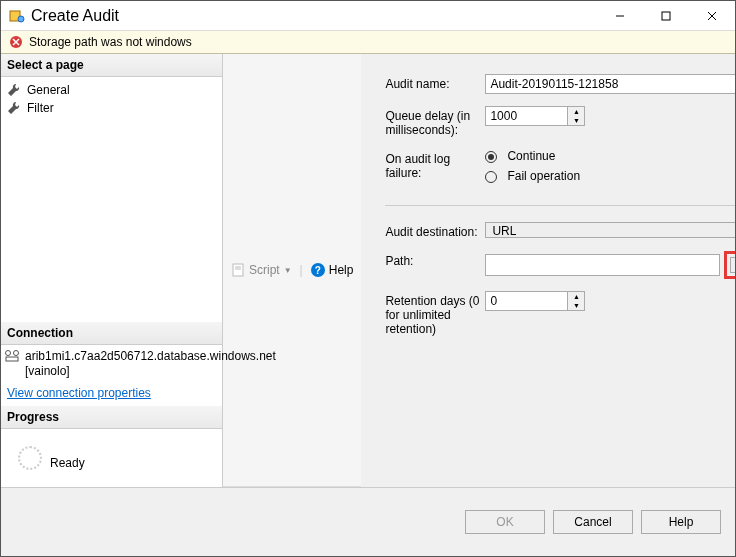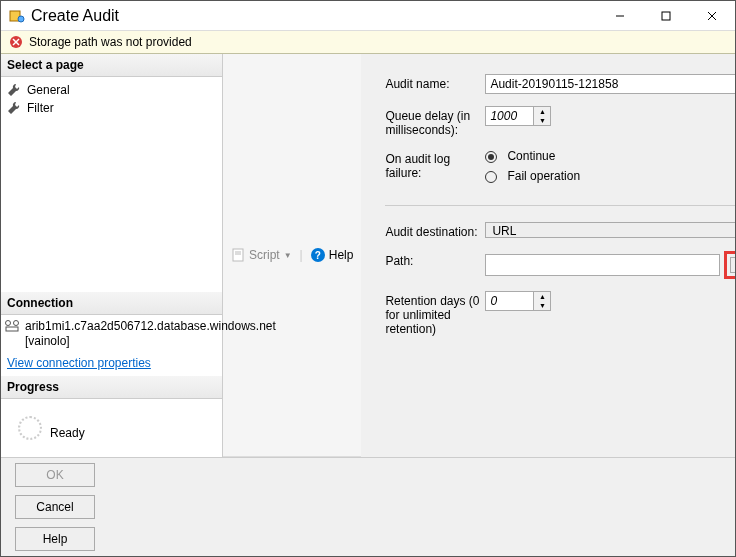--- a/index.html
+++ b/index.html
@@ -37,34 +37,34 @@
 .toolbtn { display: flex; align-items: center; gap: 4px; color: #888; }
 .helpicon { width: 14px; height: 14px; background: #0078d7; color: #fff; border-radius: 50%; display: inline-flex; align-items: center; justify-content: center; font-size: 10px; font-weight: bold; }
 .dropdown-arrow { font-size: 8px; color: #888; }
 
 .form { padding: 20px 24px; }
 .frow { display: flex; align-items: flex-start; margin-bottom: 12px; }
 .flabel { width: 100px; padding-top: 3px; }
 .fcontrol { flex: 1; }
 input[type=text].wide { width: 330px; height: 20px; border: 1px solid #aaa; padding: 0 4px; background:#fff; }
 .spinbox { display: inline-flex; border: 1px solid #aaa; background:#fff; height: 20px; }
-.spinbox input { border: none; width: 47px; padding: 0 4px; text-align:left; outline:none;font-style:italic; }
+.spinbox input { border: none; width: 81px; padding: 0 4px; text-align:left; outline:none; }
 .spinbox .spinbtns { display: flex; flex-direction: column; border-left:1px solid #aaa; }
 .spinbox .sp { width: 16px; height: 9px; display:flex; align-items:center; justify-content:center; font-size:7px; line-height:1; background:#f0f0f0; }
 .radio-row { display:flex; align-items:flex-end; gap:10px; margin-bottom:6px; }
 .radio { width:12px; height:12px; border:1px solid #333; border-radius:50%; display:inline-flex; align-items:center; justify-content:center; }
 .radio.checked::after { content:""; width:6px; height:6px; background:#333; border-radius:50%; }
 select.combo { width: 330px; height: 16px; border:1px solid #aaa; background:#eee; padding:0 2px; font-size:12px; }
 .pathrow { display:flex; align-items:center; gap:4px; }
 input.pathinput { width: 235px; height:22px; border:1px solid #aaa; background:#fff; padding:0 4px; }
 button.browse { height: 16px; width: 78px; border:1px solid #aaa; background:#efefef; }
 .highlight-box { border: 3px solid #e53935; padding: 3px; display:inline-block; }
 
 
-.bottombar { border-top: 1px solid #ccc; padding: 5px 14px; display:flex; justify-content:flex-end; gap:8px; background:#f0f0f0;flex-direction:column; }
+.bottombar { border-top: 1px solid #ccc; padding: 22px 14px; display:flex; justify-content:flex-end; gap:8px; background:#f0f0f0; }
 .dlgbtn { width: 80px; height: 24px; border:1px solid #aaa; background:#efefef; }
 .dlgbtn.disabled { color:#999; }
 .spacer { flex:1; }
 .leftsections { flex:1; display:flex; flex-direction:column; }
 .leftbottom { margin-top:auto; }
 .sep-line { border-top:1px solid #ccc; margin: 16px 0; }
 </style>
 </head>
 <body>
 
@@ -93,21 +93,21 @@
       </div>
   </div>
 </div>
 
 <div class="errstrip">
   <svg class="erricon" viewBox="0 0 14 14">
       <circle cx="7" cy="7" r="6" fill="#d83b3b"></circle>
       <line x1="4" y1="4" x2="10" y2="10" stroke="#fff" stroke-width="1.5"></line>
       <line x1="10" y1="4" x2="4" y2="10" stroke="#fff" stroke-width="1.5"></line>
     </svg>
-  <span>Storage path was not provided</span>
+  <span>Storage path was not windows</span>
 </div>
 
 <div class="main">
 
   <div class="leftpanel">
     <div class="leftsections">
       <div class="panel-head">Select a page</div>
       <div class="panel-body">
         <div class="page-item">
           <svg class="wrench" viewBox="0 0 14 14">

